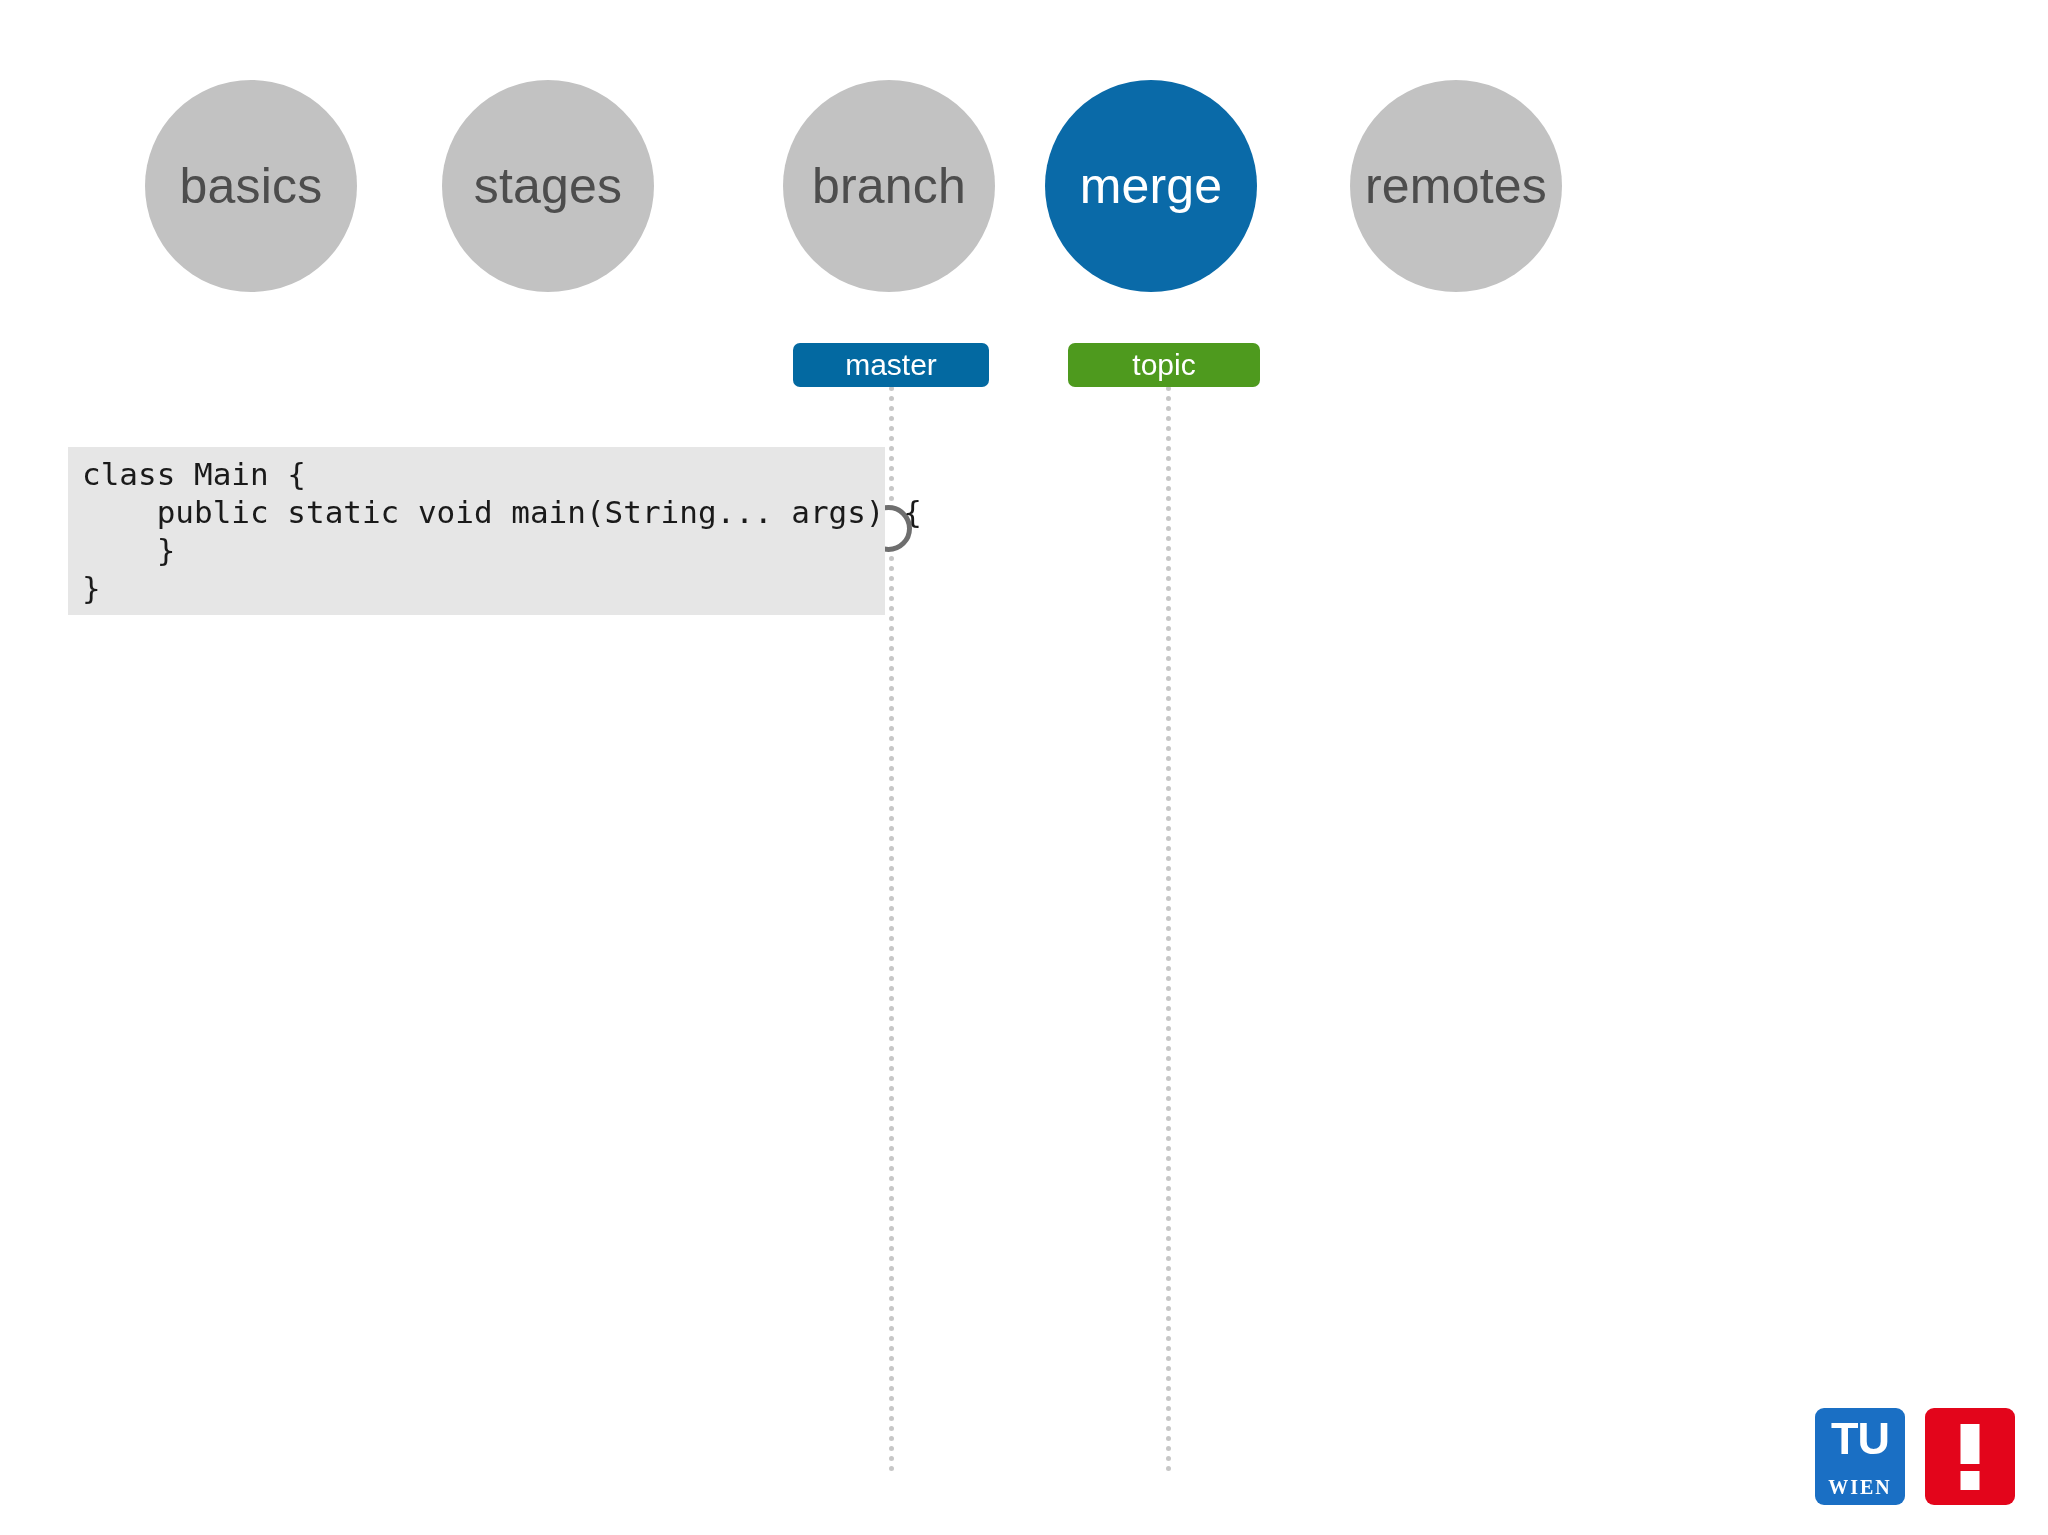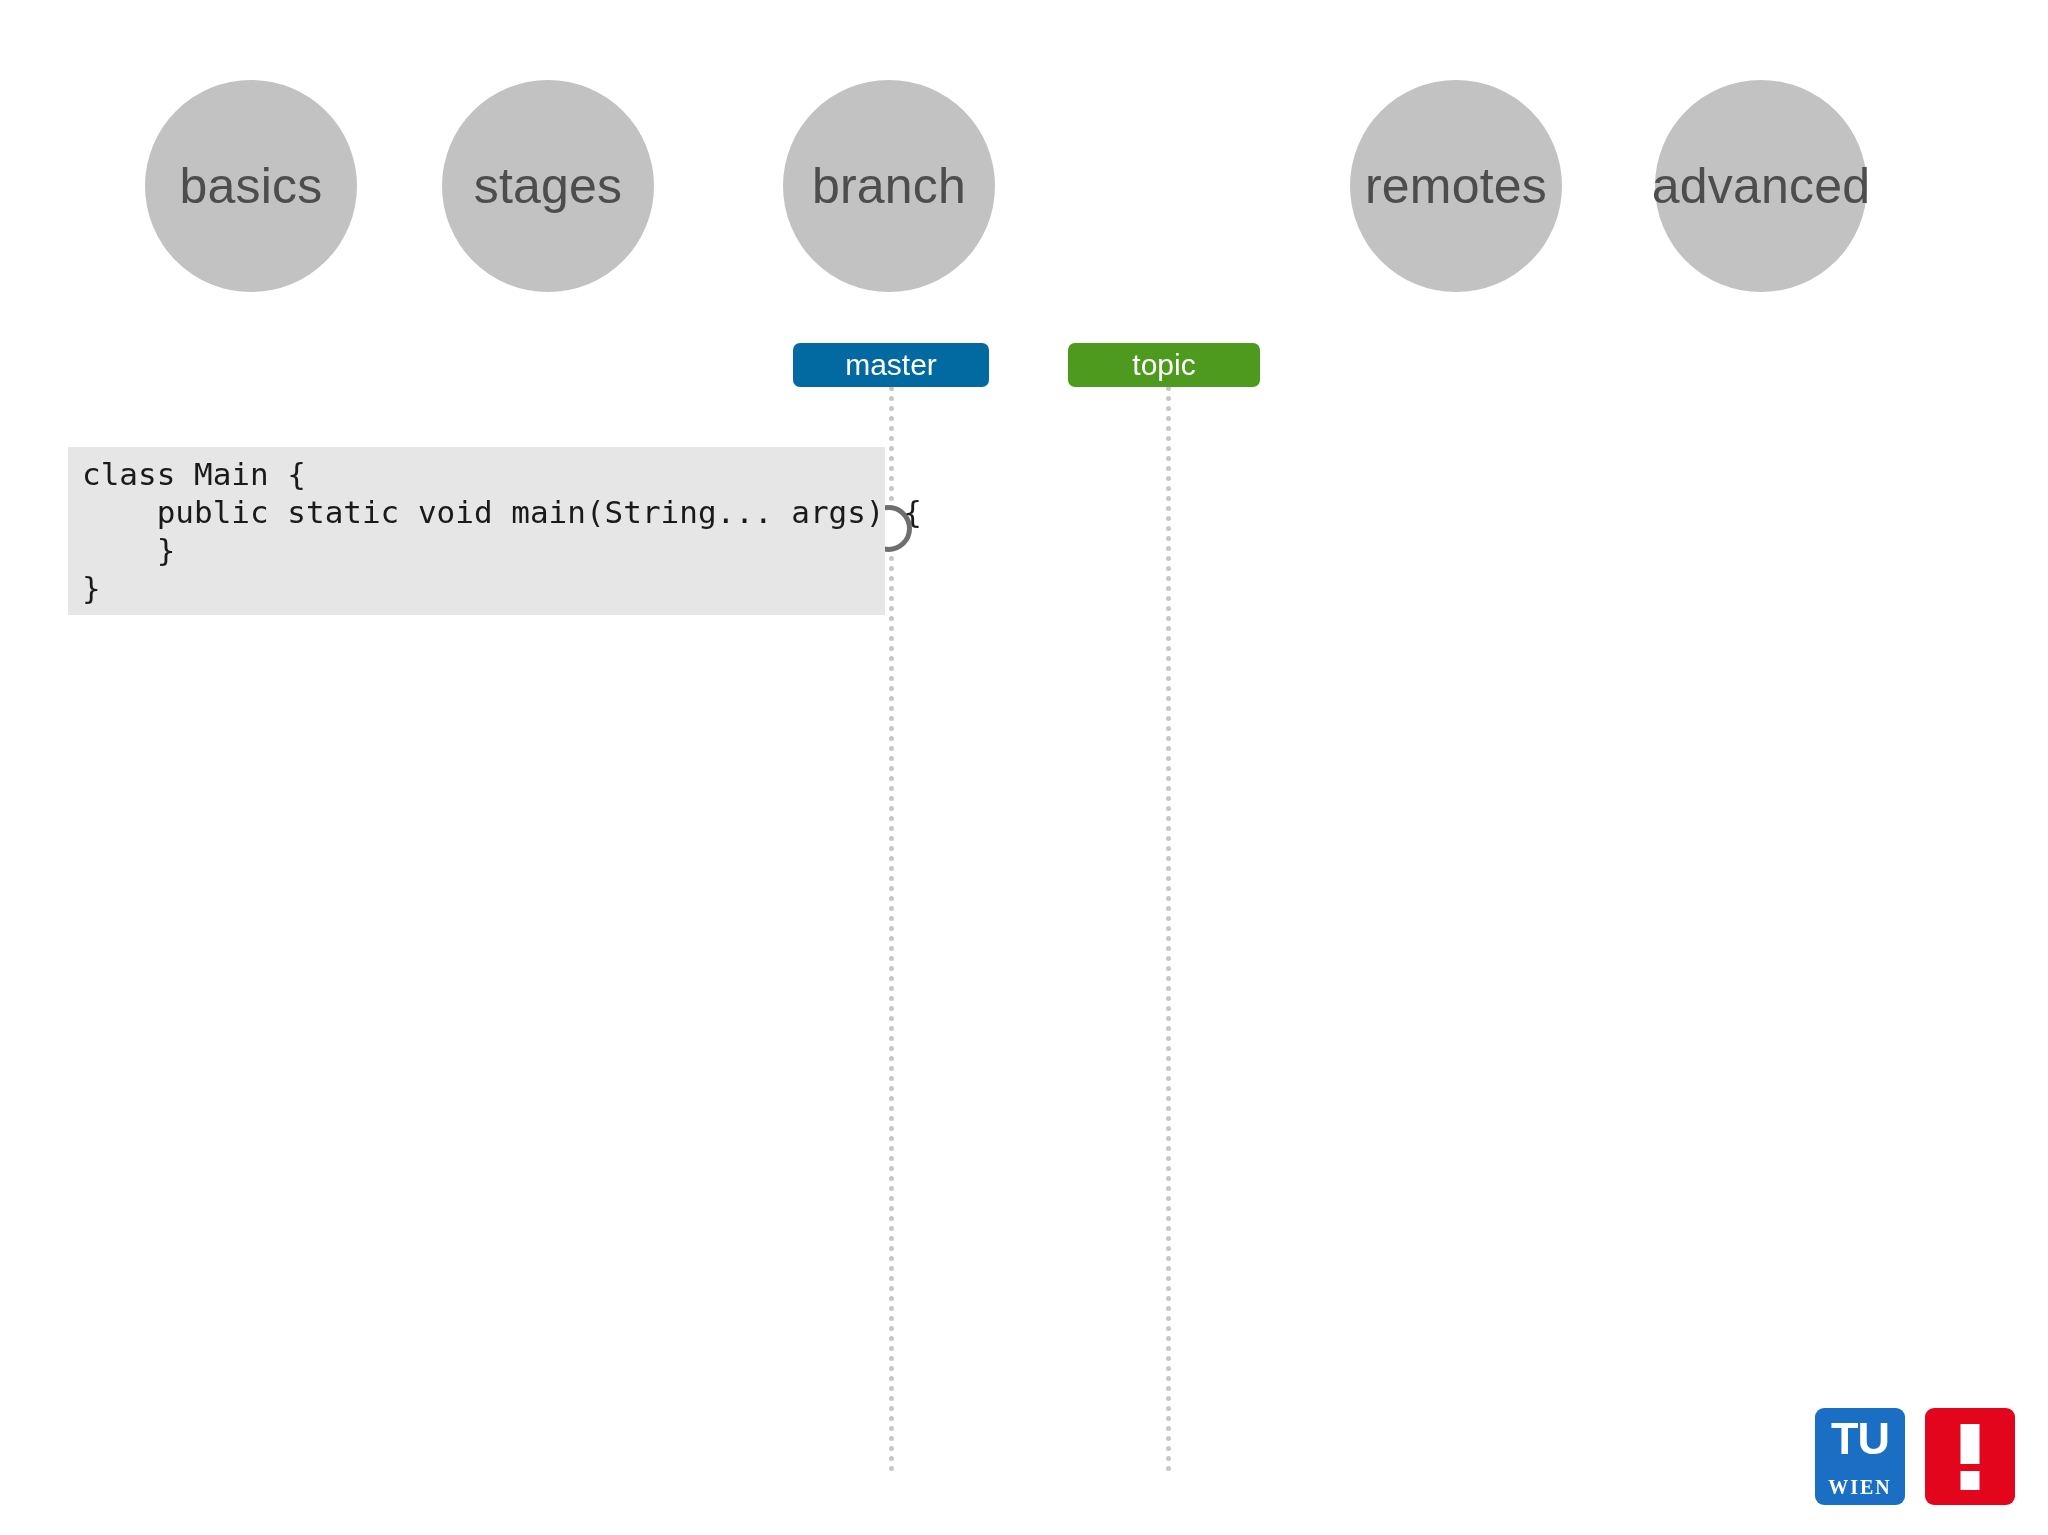--- a/index.html
+++ b/index.html
@@ -195,25 +195,25 @@
   <div class="nav-circles">
     <div class="nav-circle" style="left:0px;">
       <span class="nav-circle-label">basics</span>
     </div>
     <div class="nav-circle" style="left:297px;">
       <span class="nav-circle-label">stages</span>
     </div>
     <div class="nav-circle" style="left:638px;">
       <span class="nav-circle-label">branch</span>
     </div>
+    <div class="nav-circle active" style="left:900px;">
+      <span class="nav-circle-label">merge</span>
+    </div>
     <div class="nav-circle" style="left:1205px;">
       <span class="nav-circle-label">remotes</span>
-    </div>
-    <div class="nav-circle" style="left:1510px;">
-      <span class="nav-circle-label">advanced</span>
     </div>
   </div>
 
   <div class="lane" style="left:889px;"></div>
   <div class="lane" style="left:1166px;"></div>
 
   <div class="branch-label master">
     <span class="branch-label-text">master</span>
   </div>
   <div class="branch-label topic">

